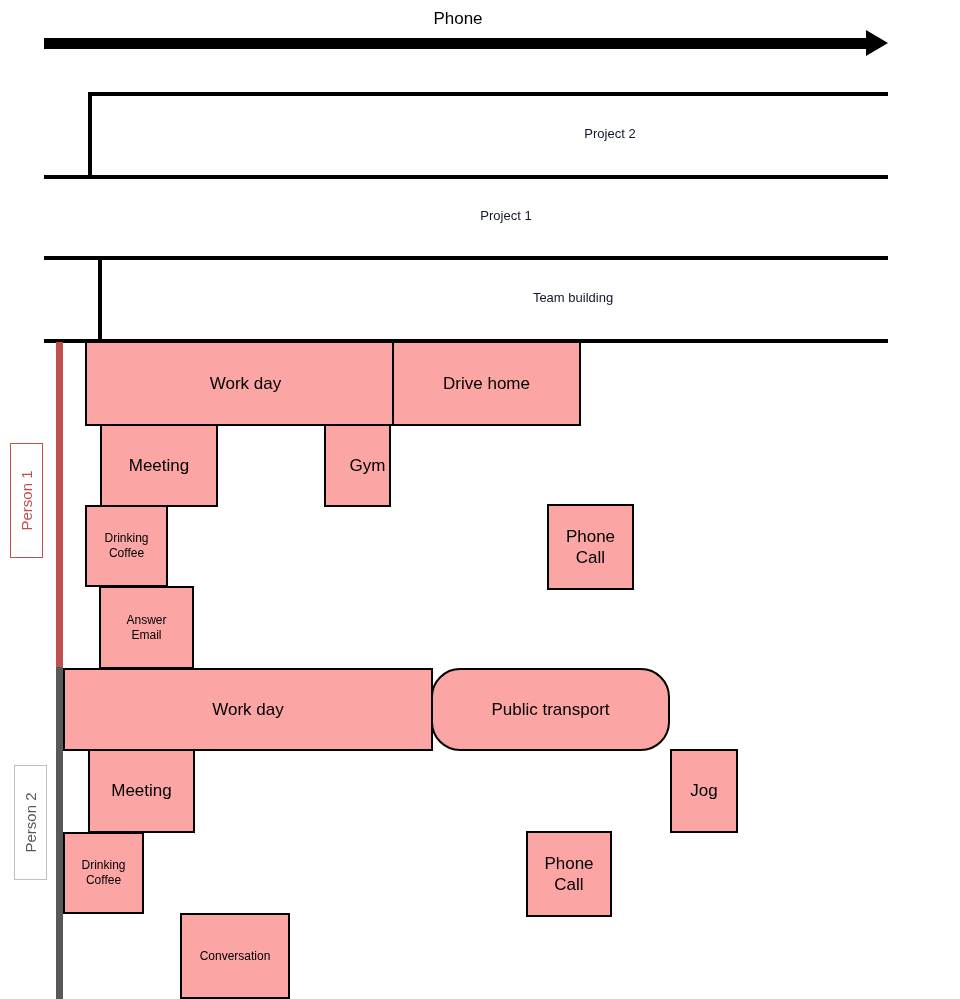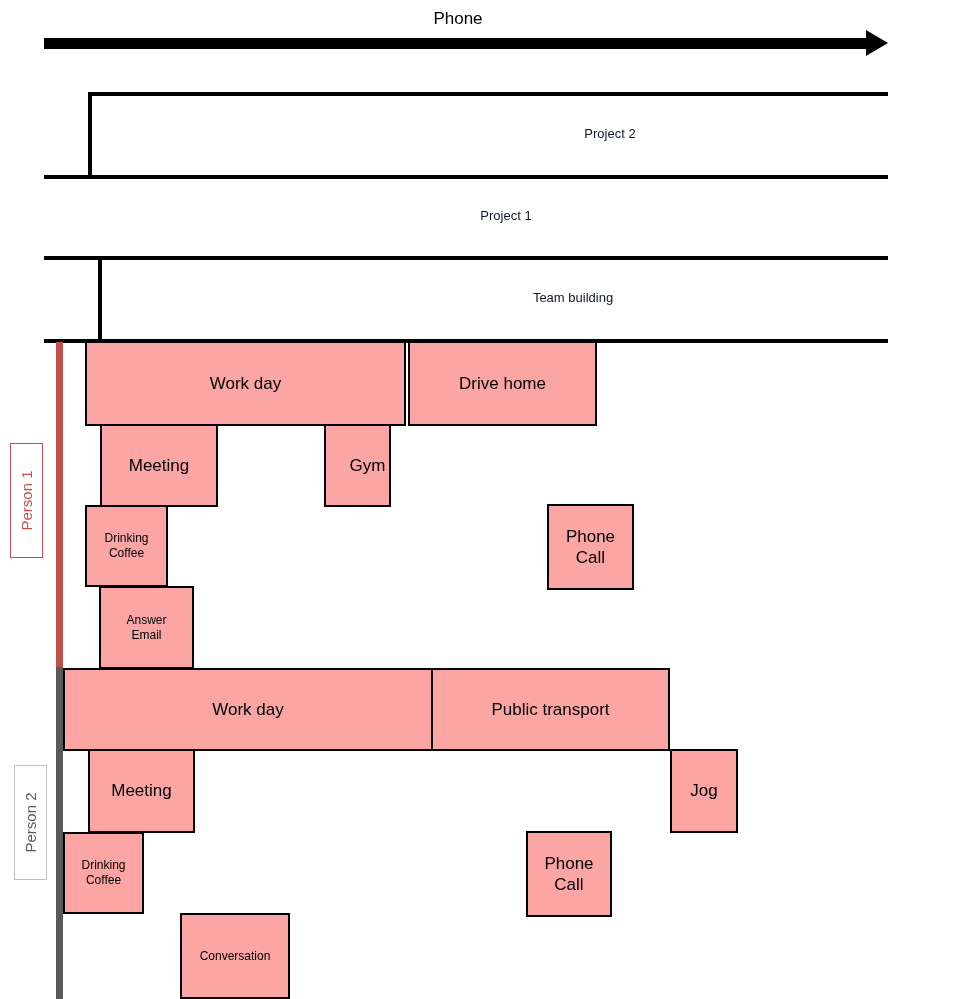--- a/index.html
+++ b/index.html
@@ -110,21 +110,21 @@
   <div class="abs hline" style="left:44px; top:339px; width:844px; height:4px;"></div>
 
   <div class="abs lane-bar" style="left:56px; top:342px; width:7px; height:326px; background:#c0504d;"></div>
 
   <div class="abs lane-tag p1" style="left:10px; top:443px; width:33px; height:115px;">
     <span class="lane-tag-text">Person 1</span>
   </div>
 
   <div class="abs box big" style="left:85px; top:341px; width:321px; height:85px;">Work day</div>
 
-  <div class="abs box big" style="left:408px; top:341px; width:189px; height:85px;">Drive home</div>
+  <div class="abs box big" style="left:392px; top:341px; width:189px; height:85px;">Drive home</div>
 
   <div class="abs box big" style="left:100px; top:424px; width:118px; height:83px;">Meeting</div>
 
   <div class="abs box big" style="left:324px; top:424px; width:67px; height:83px;padding-left:20px;">Gym</div>
 
   <div class="abs box small" style="left:85px; top:505px; width:83px; height:82px; flex-direction:column;">
     <span>Drinking</span>
     <span>Coffee</span>
   </div>
 
@@ -139,21 +139,21 @@
   </div>
 
   <div class="abs lane-bar" style="left:56px; top:667px; width:7px; height:332px; background:#595959;"></div>
 
   <div class="abs lane-tag p2" style="left:14px; top:765px; width:33px; height:115px;">
     <span class="lane-tag-text">Person 2</span>
   </div>
 
   <div class="abs box big" style="left:63px; top:668px; width:370px; height:83px;">Work day</div>
 
-  <div class="abs box big" style="left:431px; top:668px; width:239px; height:83px;">Public transport</div>
+  <div class="abs box big" style="left:431px; top:668px; width:239px; height:83px;border-radius:29px;">Public transport</div>
 
   <div class="abs box big" style="left:88px; top:749px; width:107px; height:84px;">Meeting</div>
 
   <div class="abs box big" style="left:670px; top:749px; width:68px; height:84px;">Jog</div>
 
   <div class="abs box small" style="left:63px; top:832px; width:81px; height:82px; flex-direction:column;">
     <span>Drinking</span>
     <span>Coffee</span>
   </div>
 

